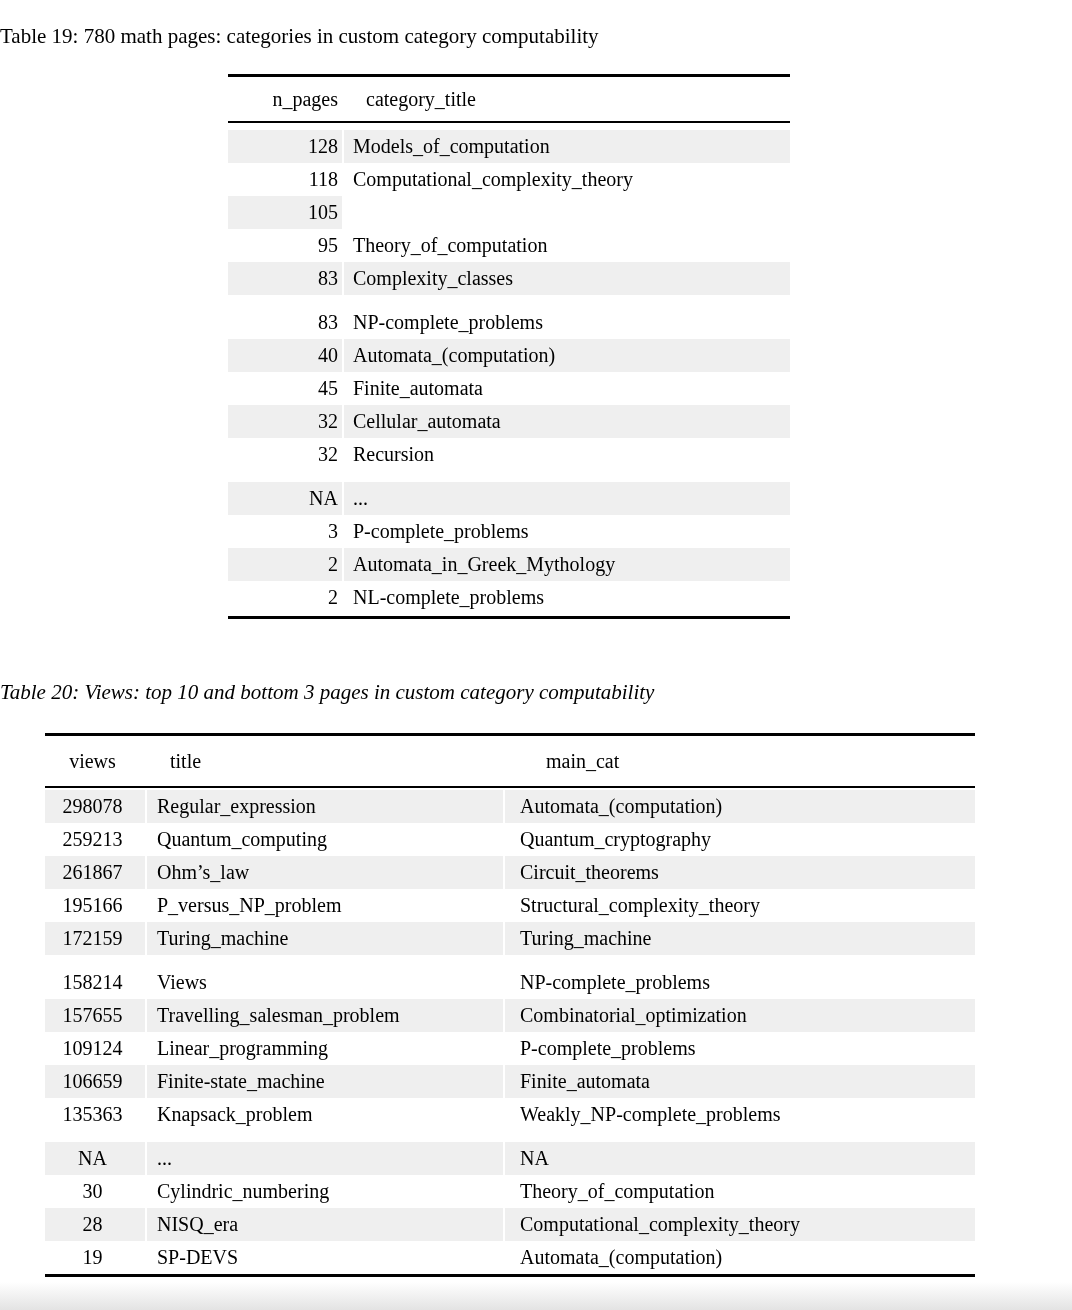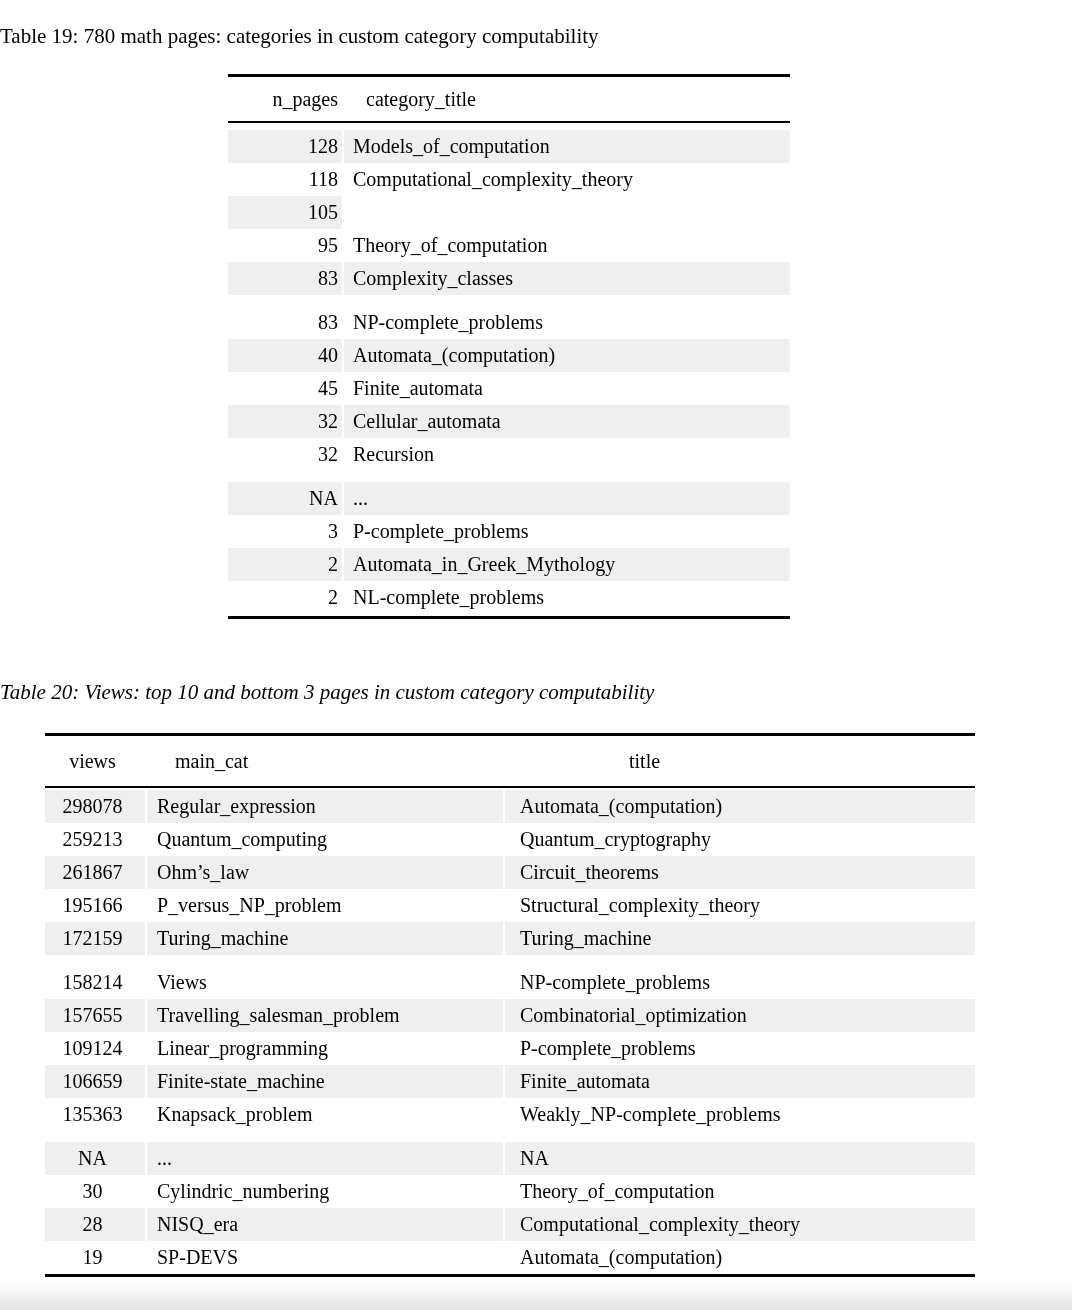--- a/index.html
+++ b/index.html
@@ -152,22 +152,22 @@
     <div class="end-spacer-19"></div>
     <div class="rule-bottom"></div>
   </div>
 
   <div class="caption" id="caption-20">Table 20: Views: top 10 and bottom 3 pages in custom category computability</div>
 
   <div class="datatable" id="table-20">
     <div class="rule-top"></div>
     <div class="thead">
       <span class="cell c0">views</span>
+      <span class="cell c1">title</span>
       <span class="cell c2">main_cat</span>
-      <span class="cell c1">title</span>
     </div>
     <div class="rule-mid"></div>
     <div class="rows-spacer-20"></div>
     <div id="rows-1">
         <div class="trow shaded">
           <span class="cell c0">298078</span>
           <span class="cell c1">Regular_expression</span>
           <span class="cell c2">Automata_(computation)</span>
         </div>
         <div class="trow">

